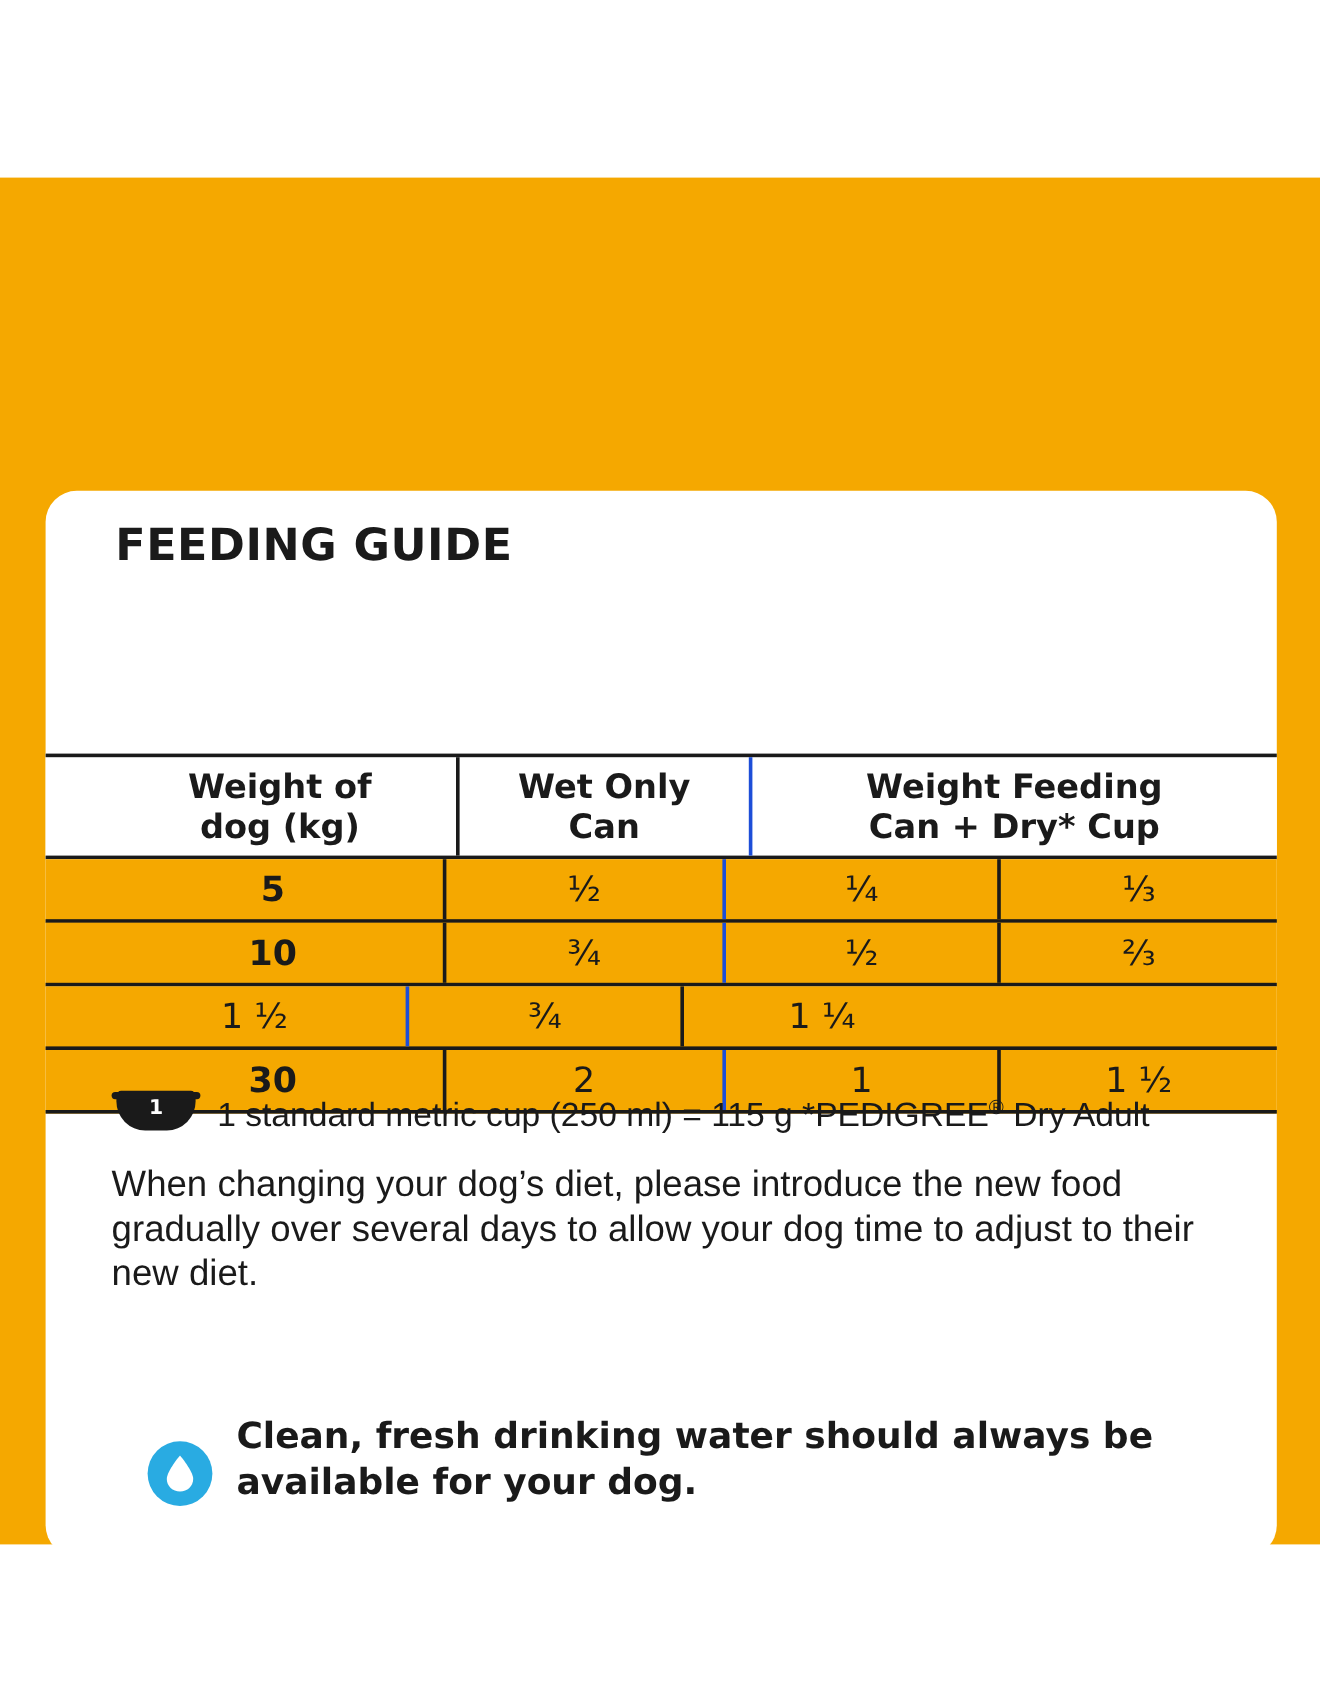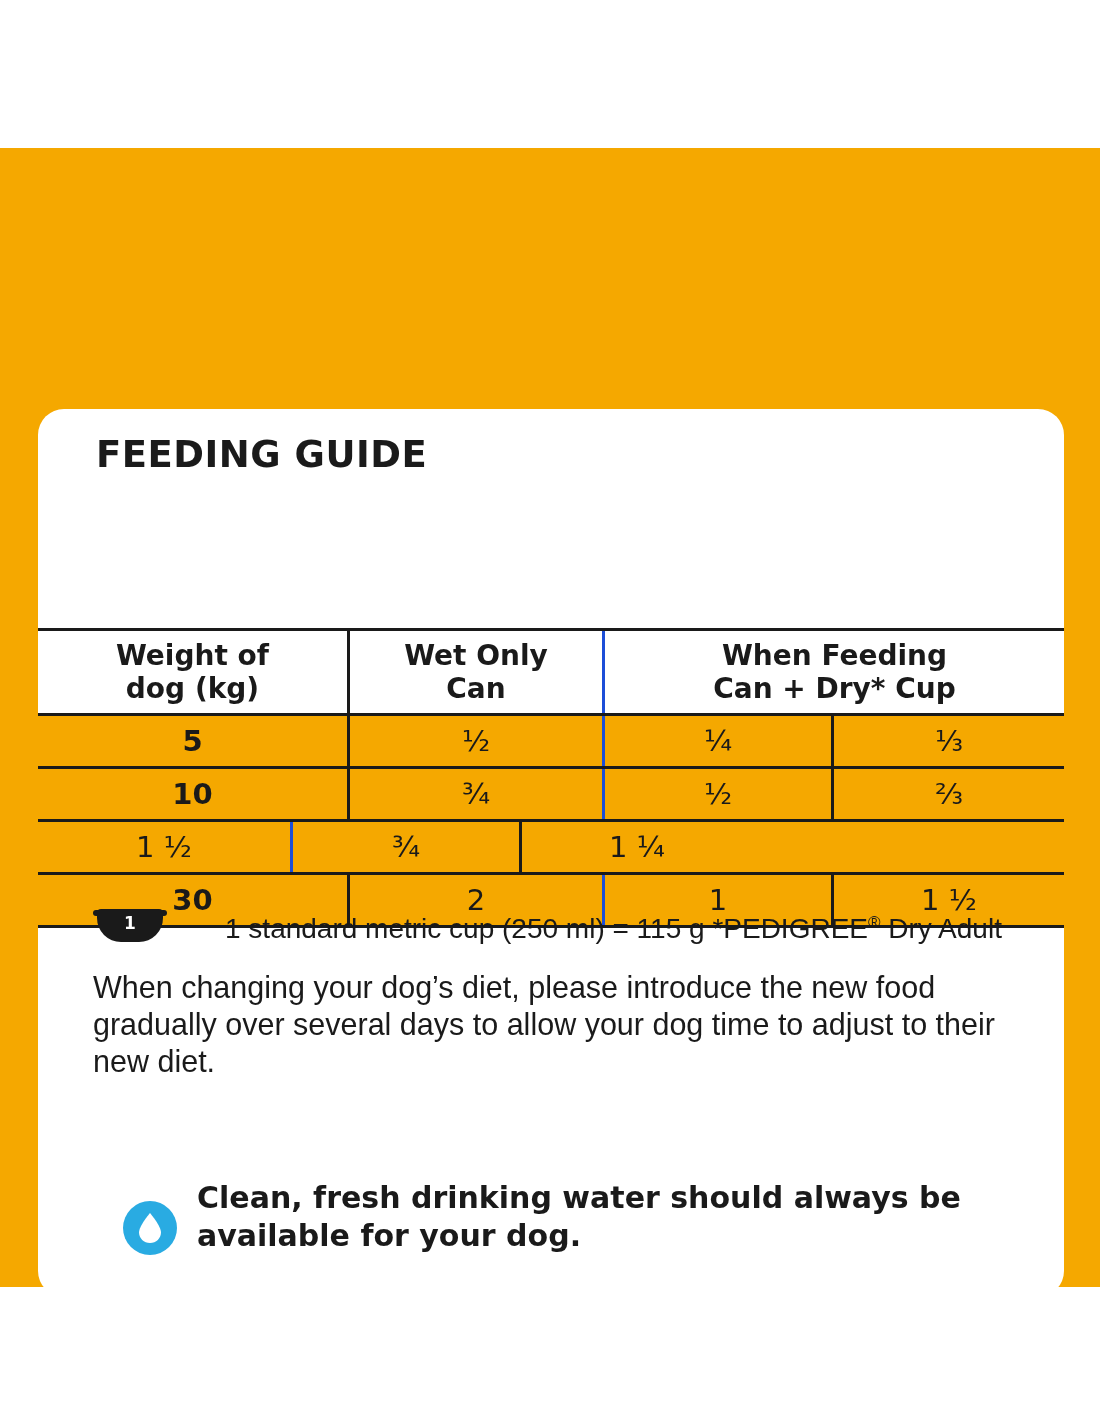--- a/index.html
+++ b/index.html
@@ -68,20 +68,21 @@
   
   .table {
     position: absolute;
     left: 0px;
     top: 219px;
     width: 1026px;
   }
   .trow {
     display: flex;
     width: 100%;
+    padding-left: 48px;
   }
   .thead {
     background: #ffffff;
     border-top: 3px solid #1a1a1a;
     border-bottom: 3px solid #1a1a1a;
   }
   .tbody-row {
     background: #f5a800;
     border-bottom: 3px solid #1a1a1a;
   }
@@ -196,21 +197,20 @@
     color: #ffffff;
     font-size: 17px;
     font-weight: bold;
     font-family: "DejaVu Sans", sans-serif;
   }
   .cup-text {
     font-size: 28px;
     color: #1a1a1a;
     white-space: nowrap;
     font-family: "Liberation Sans", sans-serif;
-    margin-left: 44px;
   }
   .cup-text sup { font-size: 17px; vertical-align: super; }
 
   
   .transition {
     position: absolute;
     left: 55px;
     top: 560px;
     width: 960px;
     font-size: 30.5px;
@@ -268,21 +268,21 @@
             </span>
           </div>
           <div class="c-wet">
             <span class="head-inner">
               <span>Wet Only</span><br>
               <span>Can</span>
             </span>
           </div>
           <div class="c-mixed-head">
             <span class="head-inner">
-              <span>When Feeding</span><br>
+              <span>Weight Feeding</span><br>
               <span>Can + Dry* Cup</span>
             </span>
           </div>
         </div>
 
         <div class="trow tbody-row">
           <div class="c-weight">5</div>
           <div class="c-wet">½</div>
           <div class="c-mixed">
             <div class="c-mix-a">¼</div>

